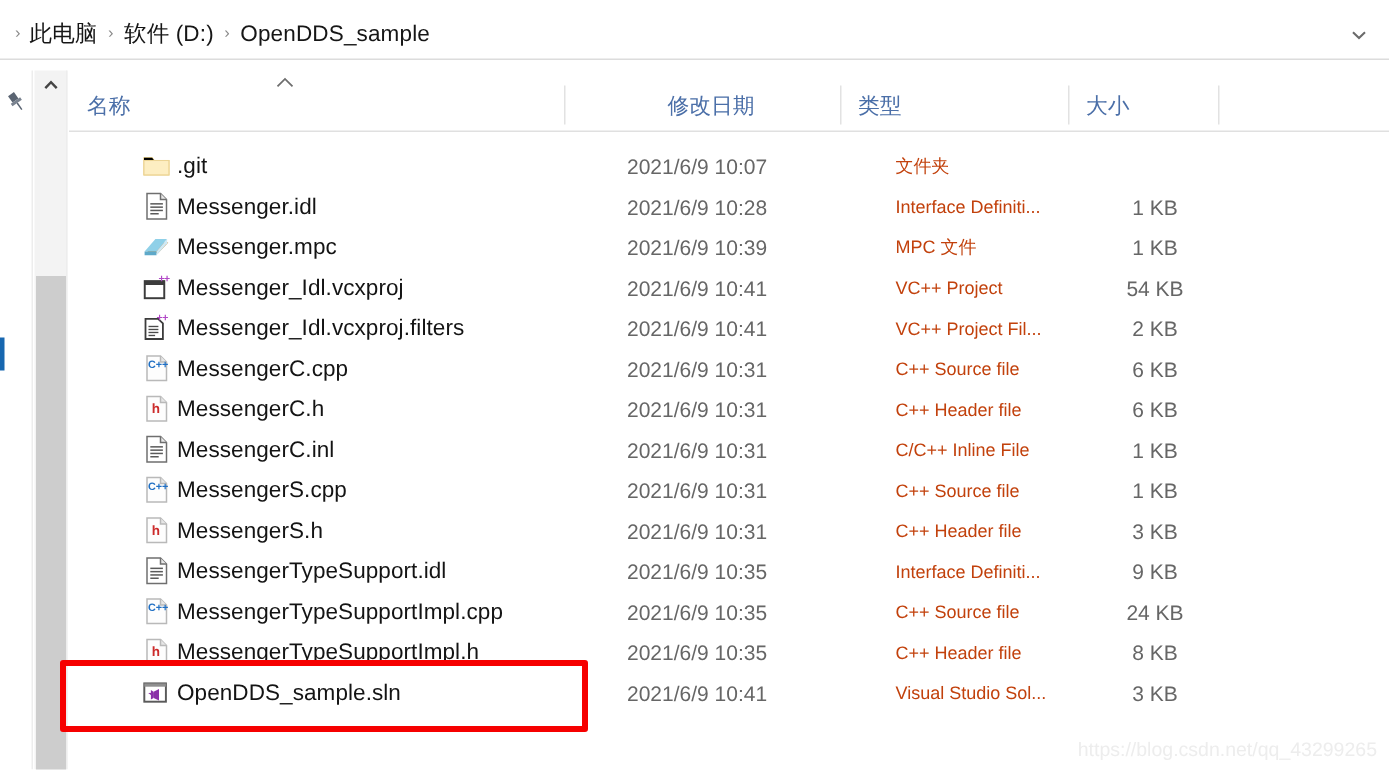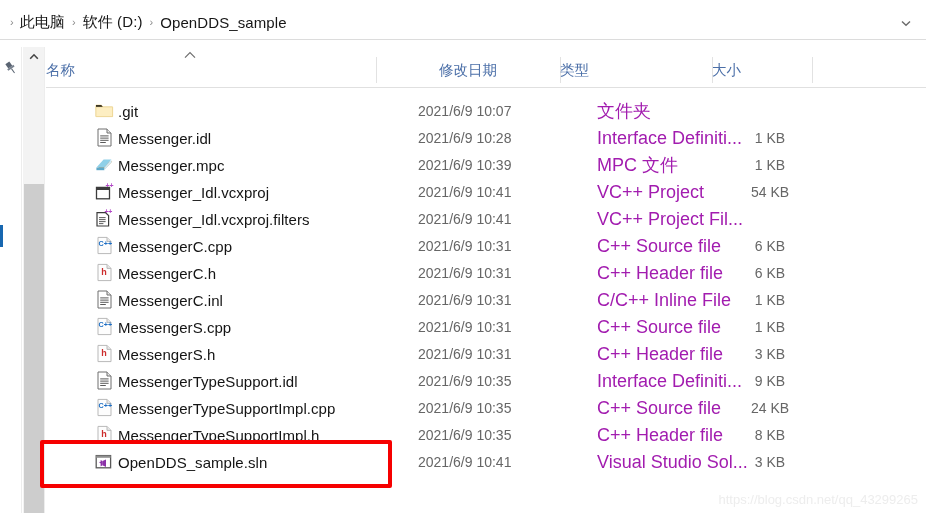--- a/index.html
+++ b/index.html
@@ -109,21 +109,21 @@
   }
   .col {
     position: absolute;
     top: 0; height: 36px;
     display: flex;
     align-items: center;
     font-size: 14.5px;
     color: #4b6fa8;
     white-space: nowrap;
   }
-  .col .col-label { }
+  .col .col-label { padding-left: 12px; }
   .col-divider {
     position: absolute;
     top: 5px;
     width: 1px; height: 26px;
     background: #e2e2e2;
   }
   .sort-indicator {
     position: absolute;
     left: 182px; top: 50px;
     width: 16px; height: 10px;
@@ -167,22 +167,22 @@
     left: 341px; top: 50%;
     transform: translateY(-50%);
     font-size: 14px;
     color: #666666;
     white-space: nowrap;
   }
   .cell-type {
     position: absolute;
     left: 520px; top: 50%;
     transform: translateY(-50%);
-    font-size: 18px;
-    color: #a21caf;
+    font-size: 12px;
+    color: #c2410c;
     white-space: nowrap;
   }
   .cell-size {
     position: absolute;
     left: 620px; top: 50%;
     transform: translateY(-50%);
     width: 146px;
     text-align: center;
     font-size: 14px;
     color: #666666;
@@ -353,20 +353,21 @@
             </g>
             <g fill="#b148c6" font-family="'Liberation Sans',sans-serif" font-size="7" font-weight="bold">
               <text x="9.4" y="5.0">+</text>
               <text x="13.2" y="5.0">+</text>
             </g>
           </svg>
         </div>
         <div class="cell-name">Messenger_Idl.vcxproj.filters</div>
         <div class="cell-date">2021/6/9 10:41</div>
         <div class="cell-type">VC++ Project Fil...</div>
+        <div class="cell-size">2 KB</div>
       </div>
       <div class="file-row" style="top: 143px;">
         <div class="cell-icon">
           <svg class="ic" width="17" height="19" viewBox="0 0 17 19">
             <path d="M2 1.4 L11 1.4 L15 5.4 L15 17.6 L2 17.6 Z" fill="#fdfdfd" stroke="#b9b9b9" stroke-width="1"></path>
             <path d="M11 1.4 L11 5.4 L15 5.4" fill="#e6e6e6" stroke="#b9b9b9" stroke-width="1"></path>
             <text x="2.6" y="9.6" fill="#1f6fc4" font-family="'Liberation Sans',sans-serif" font-size="7.2" font-weight="bold">C++</text>
           </svg>
         </div>
         <div class="cell-name">MessengerC.cpp</div>

